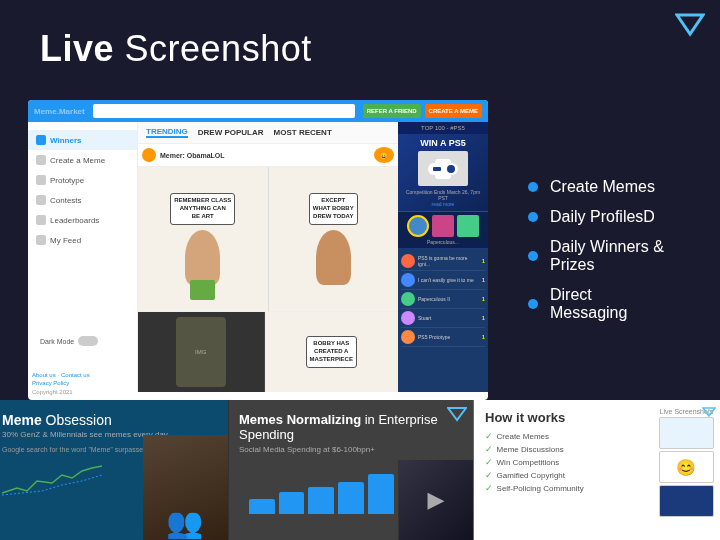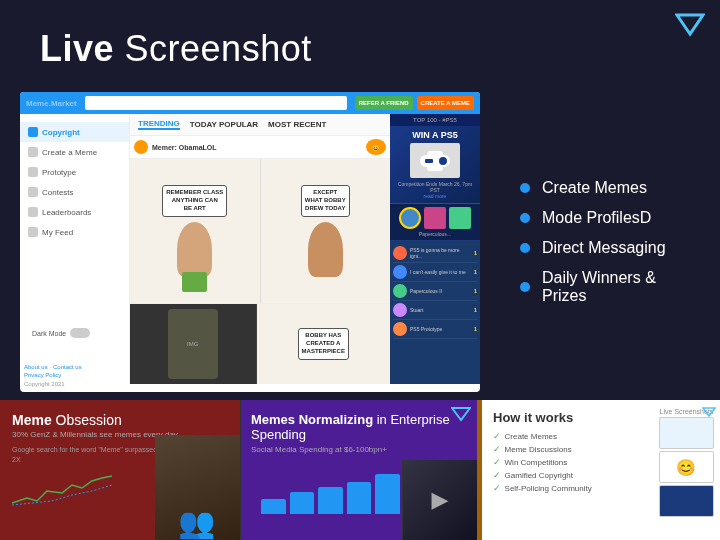--- a/index.html
+++ b/index.html
@@ -26,23 +26,23 @@
       letter-spacing: 0.5px;
     }
 
     .header-title span.bold {
       font-weight: 900;
     }
 
     
     .main-content {
       display: flex;
-      padding: 0 20px;
+      padding: 0 28px;
       gap: 20px;
-      margin-top: 2px;
+      margin-top: 10px;
     }
 
     
     .screenshot-mockup {
       width: 460px;
       height: 300px;
       background: white;
       border-radius: 4px;
       overflow: hidden;
       position: relative;
@@ -359,21 +359,21 @@
       <div class="mock-search"></div>
       <div class="mock-btn green">REFER A FRIEND</div>
       <div class="mock-btn orange">CREATE A MEME</div>
     </div>
 
     <div class="mockup-inner">
 
       <div class="mockup-sidebar">
         <div class="mock-nav-item active">
           <div class="mock-nav-icon" style="background:#2196F3;"></div>
-          <span style="font-size:8px;color:#2196F3;font-weight:bold;">Copyright</span>
+          <span style="font-size:8px;color:#2196F3;font-weight:bold;">Winners</span>
         </div>
         <div class="mock-nav-item">
           <div class="mock-nav-icon"></div>
           <span>Create a Meme</span>
         </div>
         <div class="mock-nav-item">
           <div class="mock-nav-icon"></div>
           <span>Prototype</span>
         </div>
         <div class="mock-nav-item">
@@ -398,21 +398,21 @@
           <span style="color:#2196F3;">About us · Contact us</span><br>
           <span style="color:#2196F3;">Privacy Policy</span><br>
           <span>Copyright 2021</span>
         </div>
       </div>
 
       <div class="mockup-main">
 
         <div class="mock-trending-bar">
           <span class="mock-trending-item active">TRENDING</span>
-          <span class="mock-trending-item">TODAY POPULAR</span>
+          <span class="mock-trending-item">DREW POPULAR</span>
           <span class="mock-trending-item">MOST RECENT</span>
         </div>
 
         <div style="padding:3px 4px;display:flex;align-items:center;gap:4px;border-bottom:1px solid #eee;">
           <div class="mock-avatar" style="background:#ff9800;"></div>
           <span style="font-size:7px;font-weight:bold;color:#333;">Memer: ObamaLOL</span>
           <div style="margin-left:auto;width:20px;height:16px;background:#ff9800;border-radius:50%;font-size:6px;display:flex;align-items:center;justify-content:center;">😀</div>
         </div>
 
         <div style="display:flex;height:145px;border-bottom:1px solid #eee;">
@@ -499,58 +499,58 @@
     </div>
   </div>
 
   <div class="features-list">
     <div class="feature-item">
       <div class="feature-bullet"></div>
       <span class="feature-text">Create Memes</span>
     </div>
     <div class="feature-item">
       <div class="feature-bullet"></div>
-      <span class="feature-text">Mode ProfilesD</span>
+      <span class="feature-text">Daily ProfilesD</span>
+    </div>
+    <div class="feature-item">
+      <div class="feature-bullet"></div>
+      <span class="feature-text">Daily Winners &amp; Prizes</span>
     </div>
     <div class="feature-item">
       <div class="feature-bullet"></div>
       <span class="feature-text">Direct Messaging</span>
     </div>
-    <div class="feature-item">
-      <div class="feature-bullet"></div>
-      <span class="feature-text">Daily Winners &amp; Prizes</span>
-    </div>
   </div>
 
 </div>
 
 <div class="bottom-panels">
 
-  <div class="bottom-panel" style="background:#7f1d1d;padding:12px 12px;position:relative;overflow:hidden;">
+  <div class="bottom-panel" style="background:#0c4a6e;padding:12px 2px;position:relative;overflow:hidden;">
     <div style="font-size:14px;color:white;font-weight:400;">
       <span style="font-weight:900;">Meme</span><span> Obsession</span>
     </div>
     <div style="font-size:8px;color:#aaa;margin-top:2px;">30% GenZ &amp; Millennials see memes every day</div>
     <div style="font-size:7px;color:#999;margin-top:6px;line-height:1.4;">Google search for the word "Meme" surpassed the word "Jesus" by 2X</div>
 
     <div style="margin-top:8px;">
       <svg width="100" height="35" viewBox="0 0 100 35">
         <polyline points="0,30 15,25 25,28 35,18 50,20 60,12 70,15 80,8 90,5 100,3" fill="none" stroke="#4CAF50" stroke-width="1.5"></polyline>
         <polyline points="0,32 10,31 20,30 30,29 40,28 50,25 60,22 70,20 80,18 90,15 100,12" fill="none" stroke="#2196F3" stroke-width="1" stroke-dasharray="2,2"></polyline>
       </svg>
     </div>
 
     <div style="position:absolute;bottom:0;right:0;width:85px;height:105px;background:#333;display:flex;align-items:center;justify-content:center;overflow:hidden;">
       <div style="width:100%;height:100%;background:linear-gradient(160deg,#554433,#332211);display:flex;align-items:flex-end;justify-content:center;">
         <div style="font-size:30px;color:#887766;">👥</div>
       </div>
     </div>
   </div>
 
-  <div class="bottom-panel" style="background:#4c1d95;padding:12px 10px;border-left:1px solid #333;position:relative;overflow:hidden;">
+  <div class="bottom-panel" style="background:#404040;padding:12px 10px;border-left:1px solid #333;position:relative;overflow:hidden;">
 
     <div style="position:absolute;top:6px;right:6px;">
       <svg width="20" height="16" viewBox="0 0 20 16">
         <polygon points="10,14 1,2 19,2" fill="none" stroke="#4FC3F7" stroke-width="2"></polygon>
       </svg>
     </div>
     <div style="font-size:13px;color:white;">
       <span style="font-weight:900;">Memes Normalizing</span><span> in Enterprise Spending</span>
     </div>
     <div style="font-size:8px;color:#aaa;margin-top:3px;">Social Media Spending at $6-100bpn+</div>
@@ -565,21 +565,21 @@
       <div class="bar" style="height:100%;"></div>
     </div>
 
     <div style="position:absolute;bottom:0;right:0;width:75px;height:80px;background:#222;border-left:1px solid #333;">
       <div style="width:100%;height:100%;background:linear-gradient(135deg,#334,#112);display:flex;align-items:center;justify-content:center;">
         <div style="font-size:22px;color:#aaa;">▶</div>
       </div>
     </div>
   </div>
 
-  <div class="bottom-panel" style="background:white;padding:10px 11px;position:relative;border-left:5px solid #a16207;">
+  <div class="bottom-panel" style="background:white;padding:10px 11px;position:relative;border-left:1px solid #a16207;">
     <div style="font-size:13px;font-weight:bold;color:#333;">How it works</div>
 
     <div class="how-features">
       <div class="how-feature">
         <span class="check-icon">✓</span>
         <span>Create Memes</span>
       </div>
       <div class="how-feature">
         <span class="check-icon">✓</span>
         <span>Meme Discussions</span>

